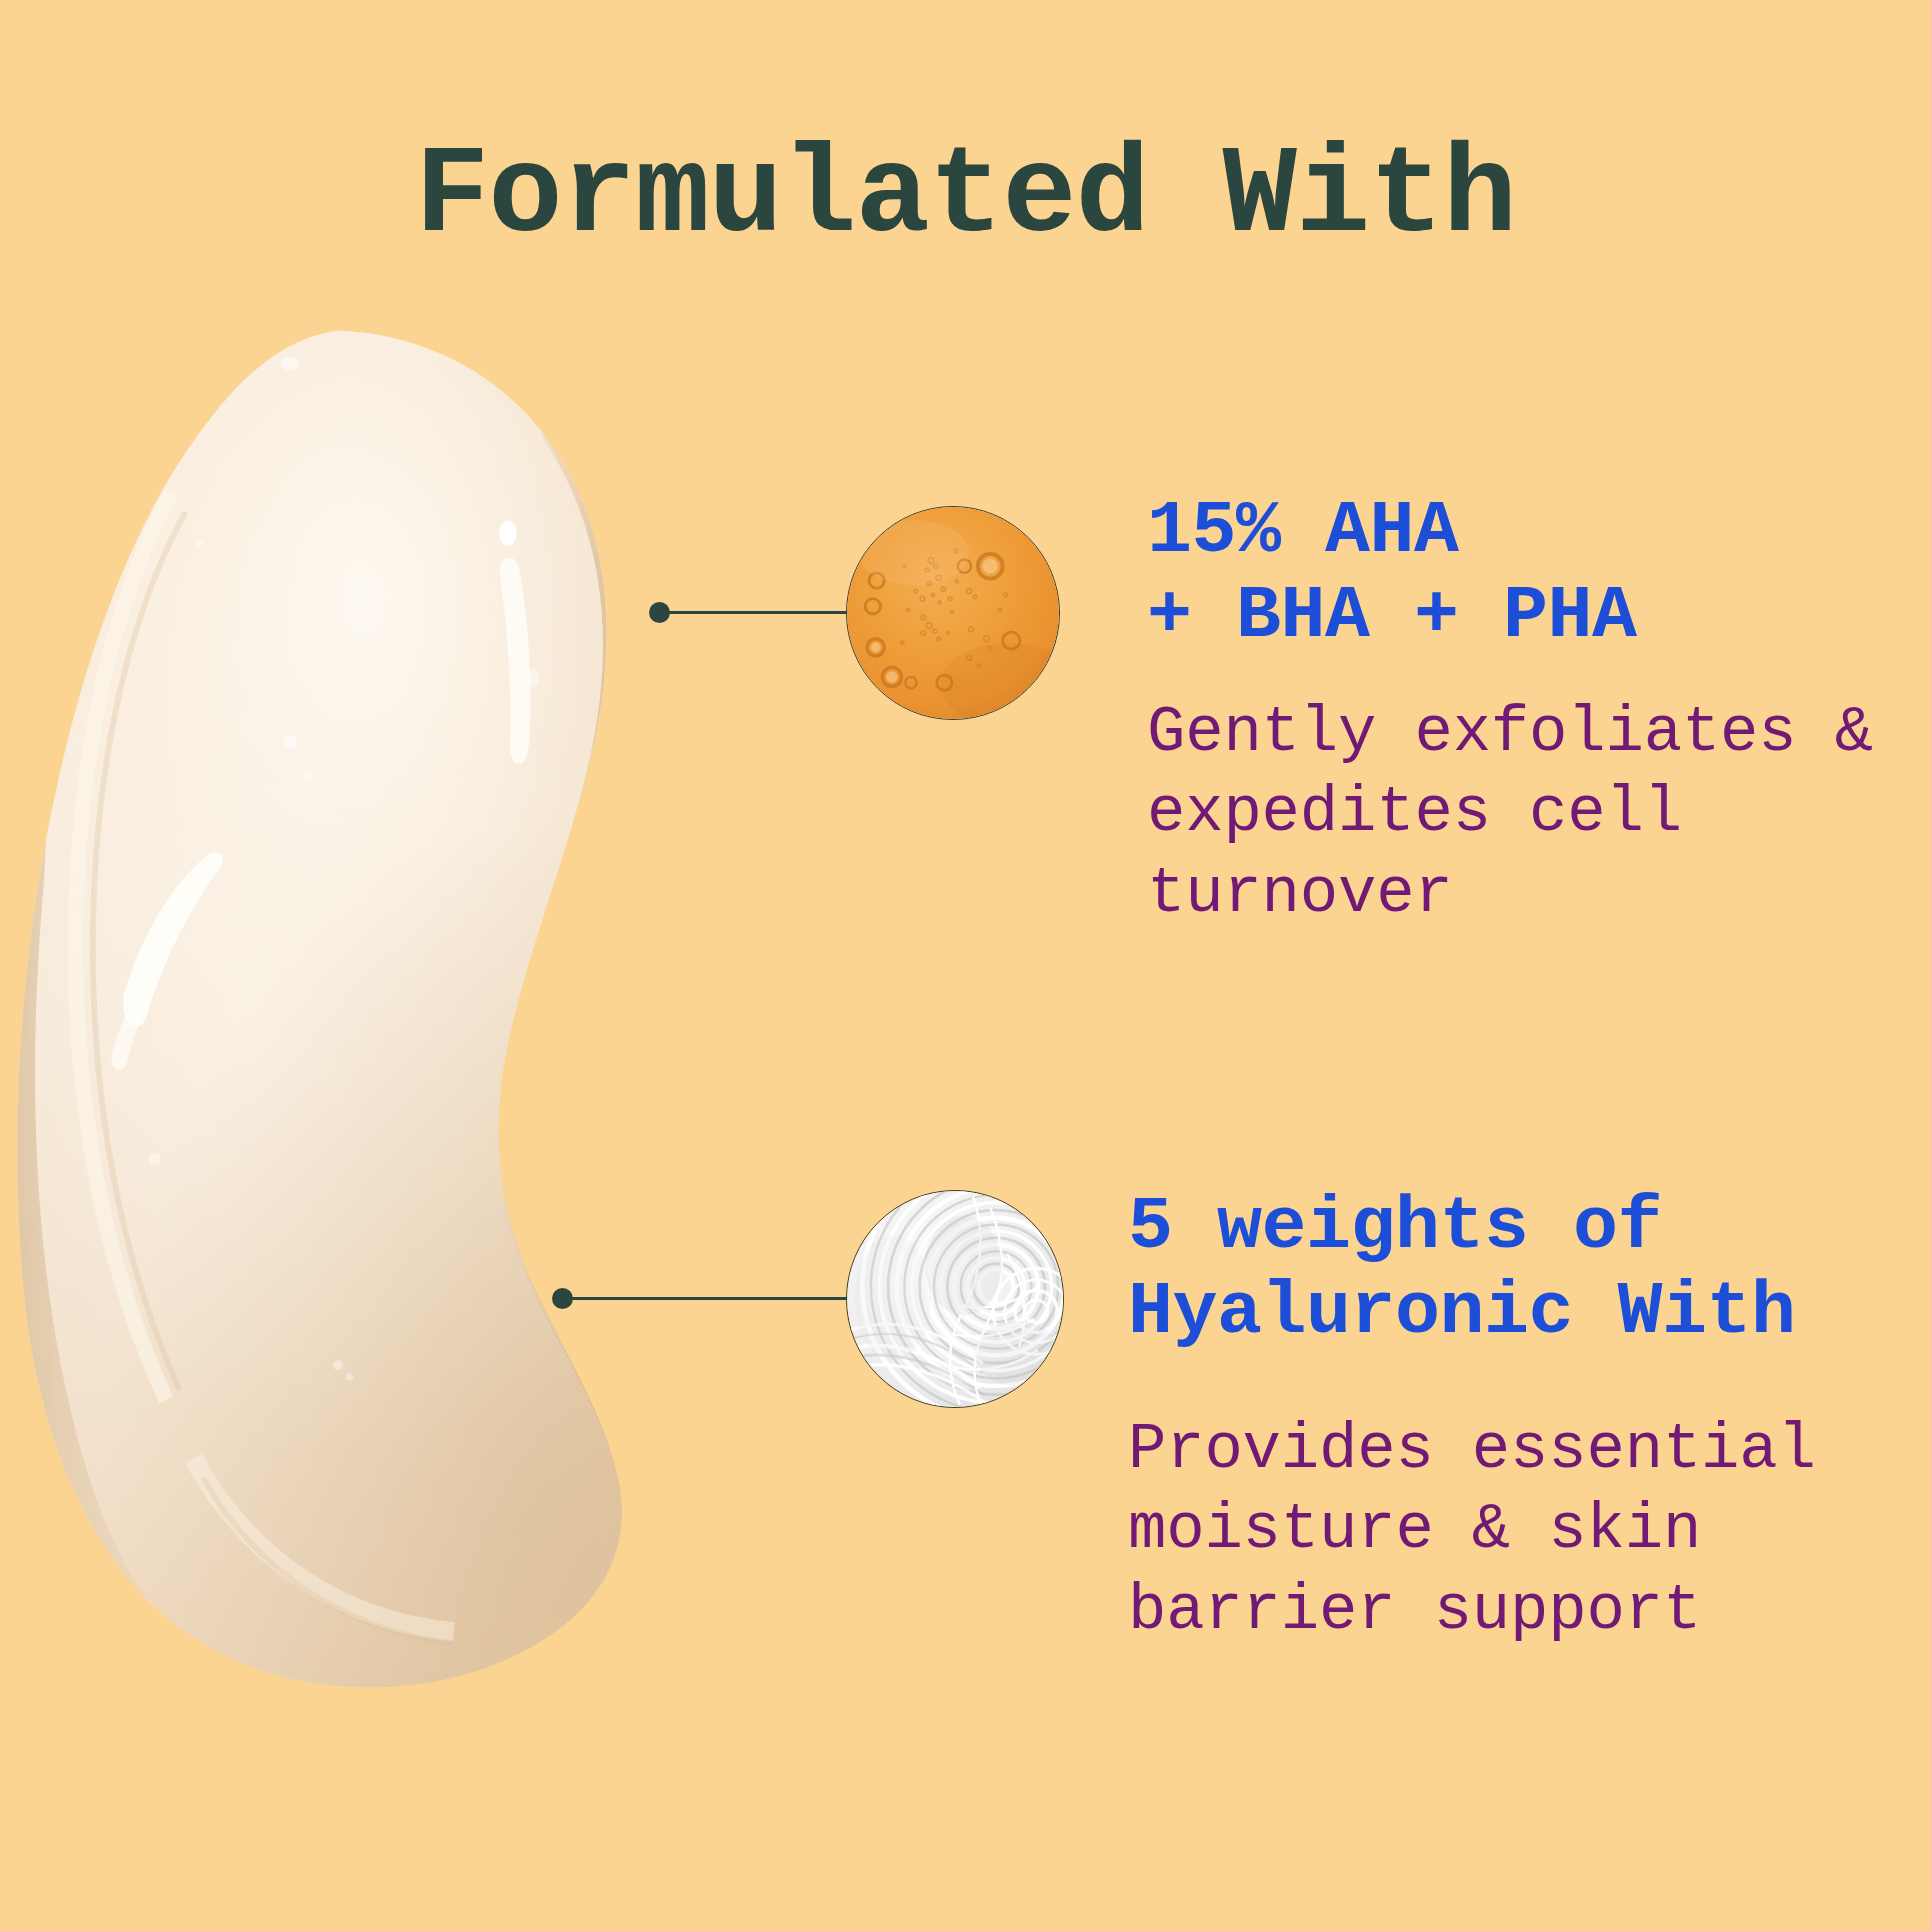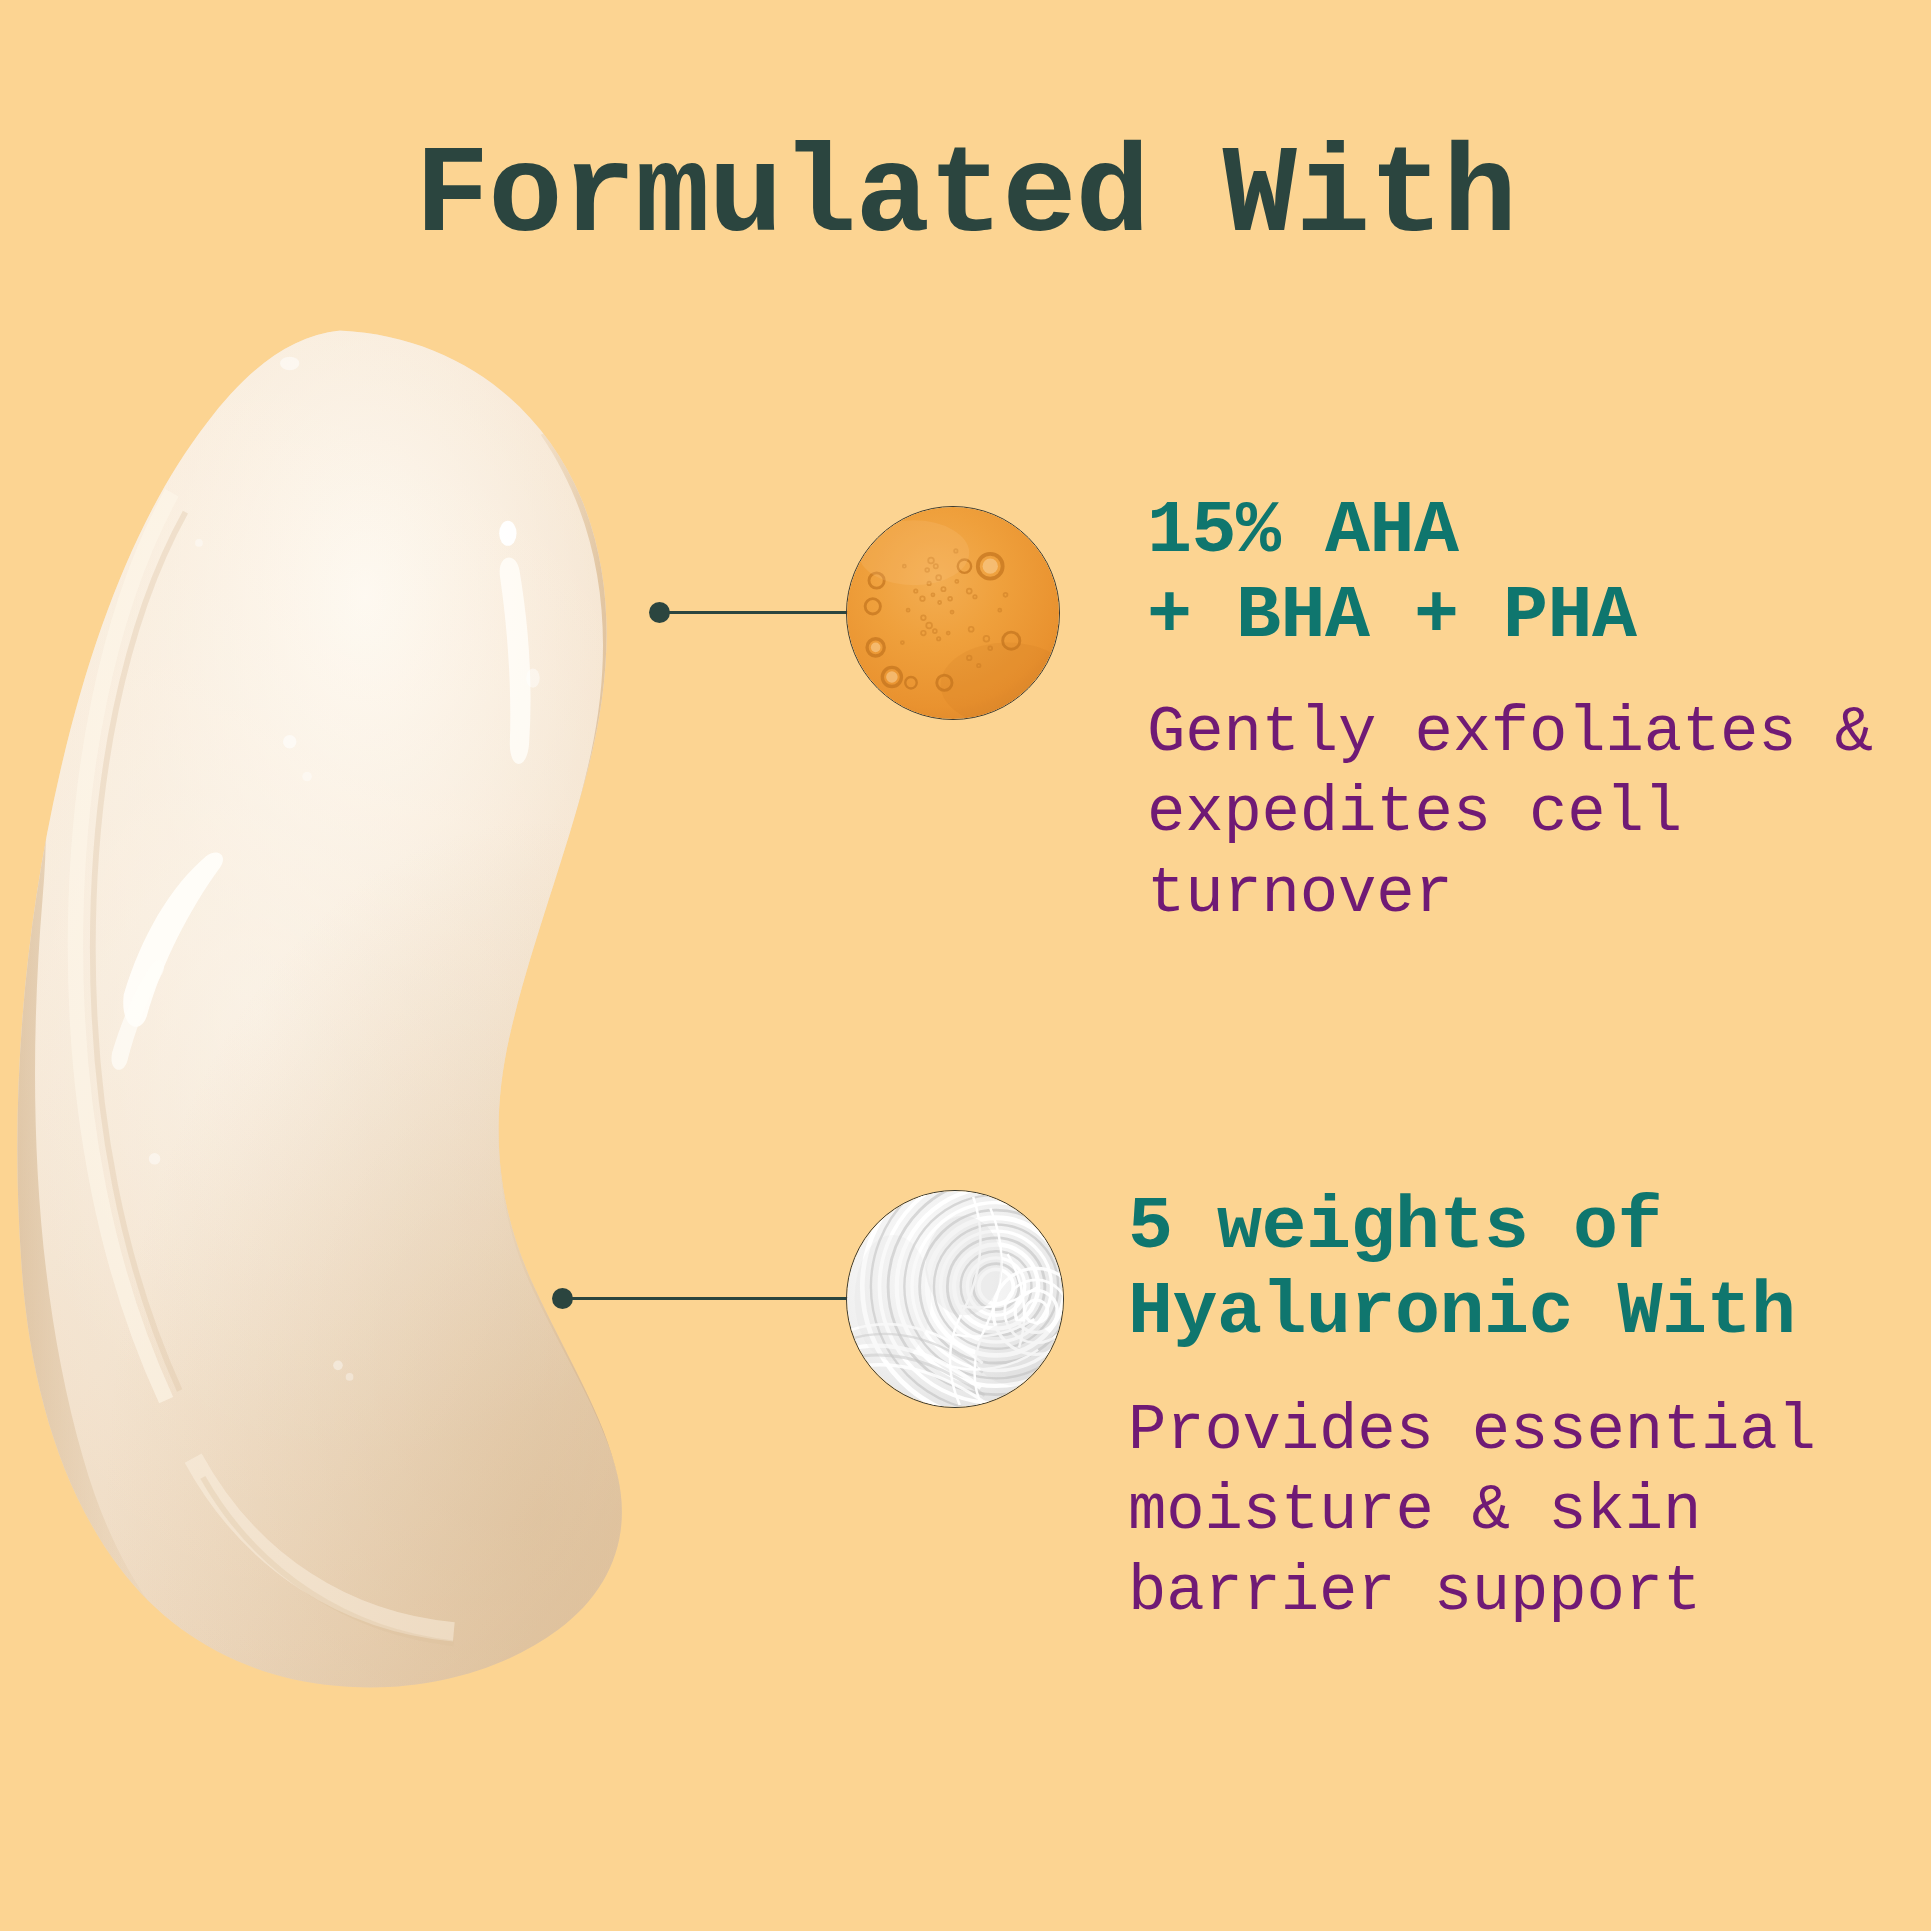--- a/index.html
+++ b/index.html
@@ -87,31 +87,31 @@
   
   .feature-block { position:absolute; width:763px; }
   #feature-aha { left:1147px; top:490px; }
   #feature-ha  { left:1128px; top:1186px; }
 
   .feature-heading {
     font-size:75px;
     line-height:1.13;
     font-weight:700;
     letter-spacing:-0.5px;
-    color:#0f766e;
+    color:#1d4ed8;
   }
   .feature-desc {
     font-size:64px;
     line-height:1.26;
     font-weight:400;
     letter-spacing:-0.2px;
     color:#701a75;
   }
   #feature-aha .feature-desc { margin-top:33px; }
-  #feature-ha  .feature-desc { margin-top:35px; }
+  #feature-ha  .feature-desc { margin-top:54px; }
 </style>
 </head>
 <body>
 
 <div id="stage">
 
   <div id="page-title">Formulated With</div>
 
   <div id="swatch-layer">
     <svg viewBox="0 0 900 1440" xmlns="http://www.w3.org/2000/svg">

